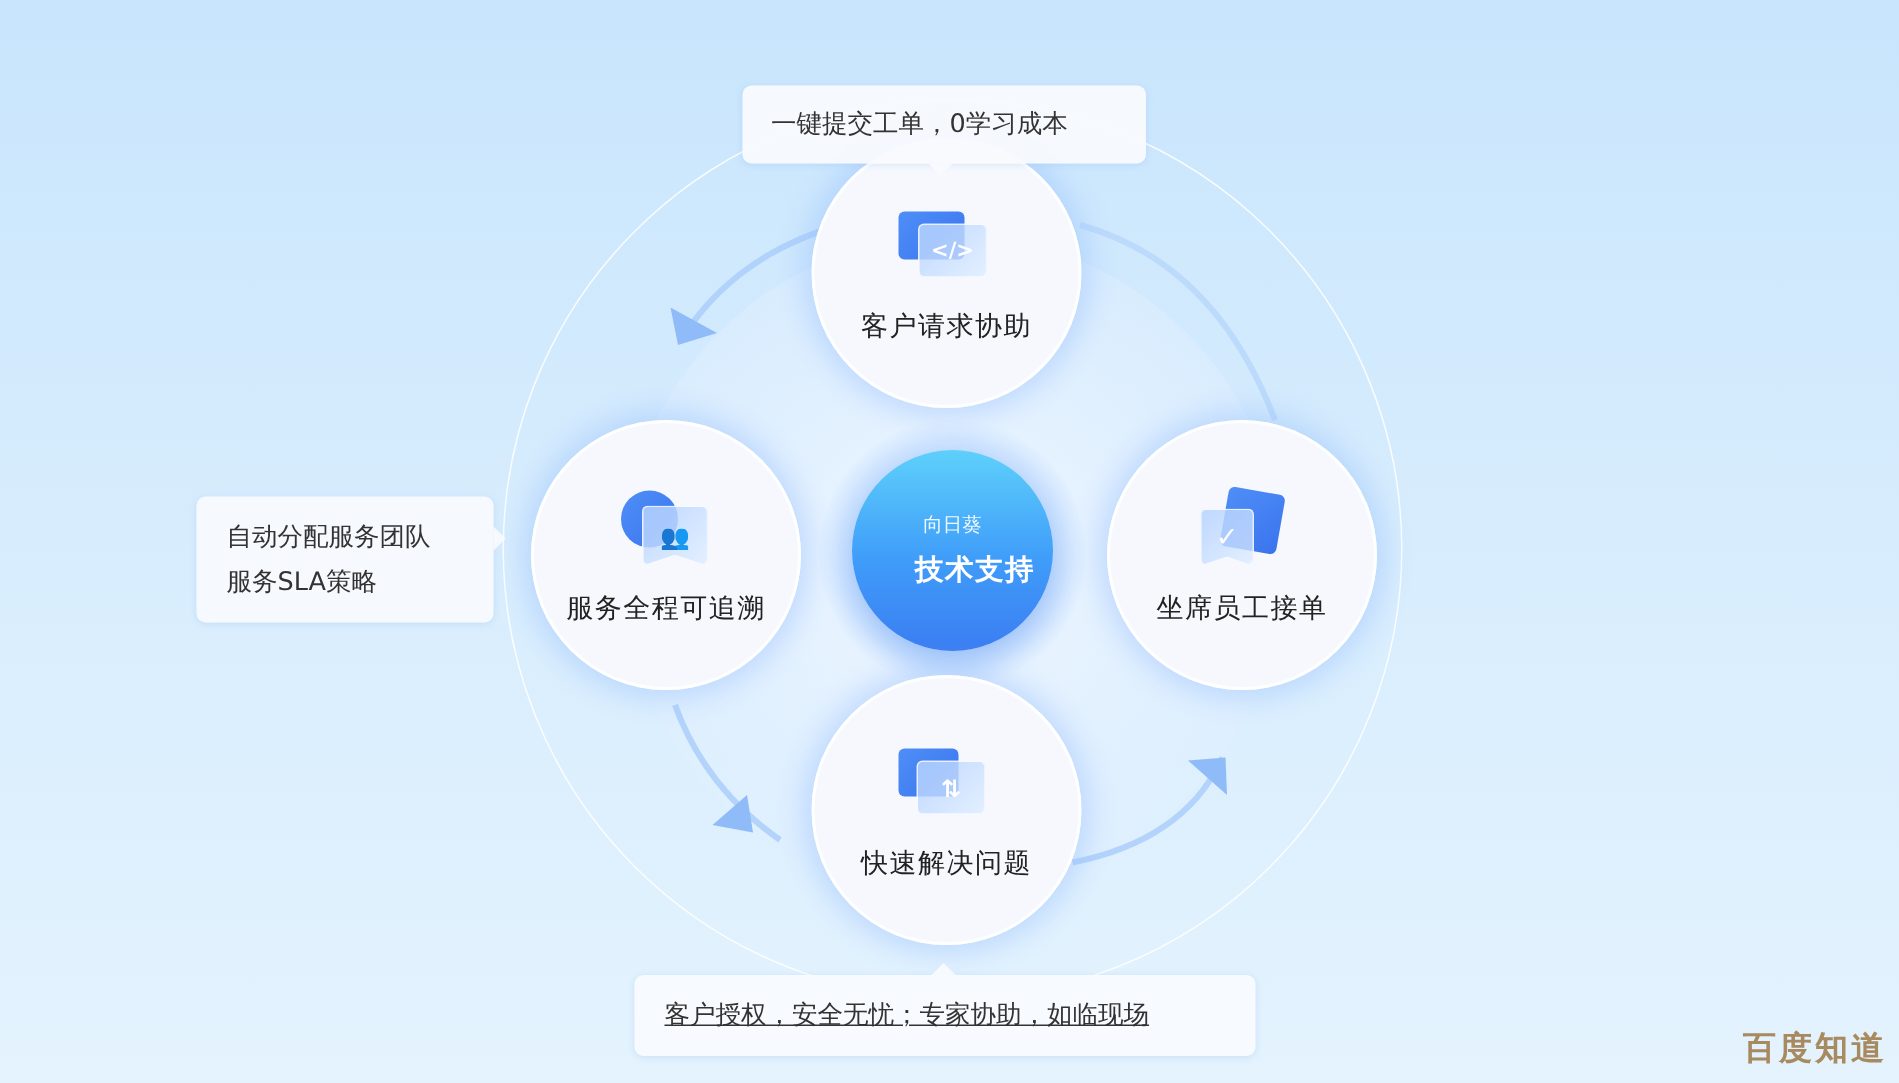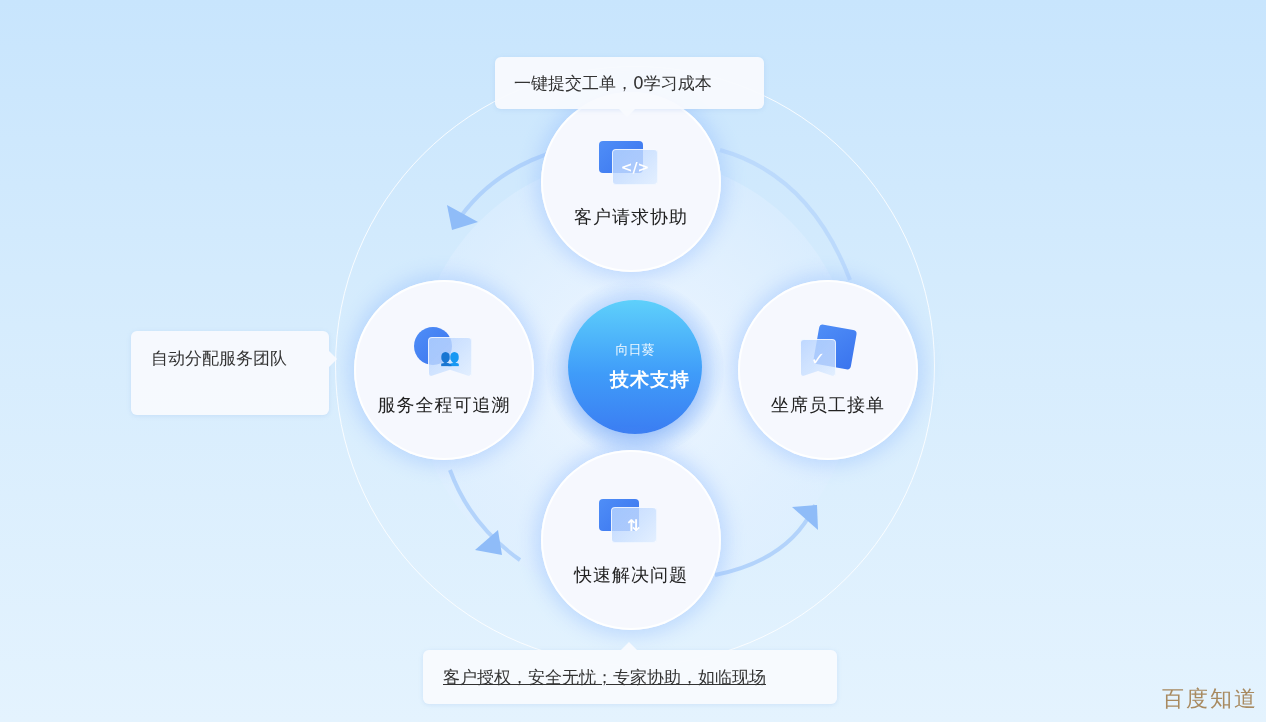--- a/index.html
+++ b/index.html
@@ -60,21 +60,21 @@
     .callout-top { left: 495px; top: 18px; width: 269px; height: 52px; padding: 11px 0 0 19px; margin-top: 39px; }
     .callout-top::after { left: 124px; bottom: -8px; border-left: 8px solid transparent; border-right: 8px solid transparent; border-top: 8px solid rgba(248,250,254,0.95); }
     .callout-left { left: 131px; top: 331px; width: 198px; height: 84px; padding: 12px 0 0 20px; }
     .callout-left::after { right: -8px; top: 20px; border-top: 8px solid transparent; border-bottom: 8px solid transparent; border-left: 8px solid rgba(248,250,254,0.95); }
     .callout-right { left: 947px; top: 331px; width: 178px; height: 84px; padding: 12px 0 0 20px; }
     .callout-right::after { left: -8px; top: 20px; border-top: 8px solid transparent; border-bottom: 8px solid transparent; border-right: 8px solid rgba(248,250,254,0.95); }
     .callout-bottom { left: 423px; top: 650px; width: 414px; height: 54px; padding: 12px 0 0 20px; text-decoration: underline; }
     .callout-bottom::after { left: 198px; top: -8px; border-left: 8px solid transparent; border-right: 8px solid transparent; border-bottom: 8px solid rgba(248,250,254,0.95); }
 
     .watermark {
-      position: absolute; right: 8px; bottom: 8px; font-size: 22px; font-weight: normal;
+      position: absolute; right: 8px; bottom: 8px; font-size: 22px; font-weight: bold;
       color: #a88a60; letter-spacing: 2px;
     }
 
     
     .back-card { position: absolute; background: linear-gradient(135deg, #4f8ef7, #3a74ee); border-radius: 4px; }
     .front-card {
       position: absolute; background: linear-gradient(135deg, rgba(180,210,255,0.85), rgba(220,235,255,0.75));
       border-radius: 4px; border: 1px solid rgba(255,255,255,0.7);
       display: flex; align-items: center; justify-content: center; color: #fff; font-weight: bold;
     }
@@ -134,19 +134,20 @@
       <div class="front-card" style="left:12px;top:10px;width:46px;height:36px;font-size:16px;">⇅</div>
     </div>
     <span class="label">快速解决问题</span>
   </div>
 
   <div class="callout callout-top">
     <span>一键提交工单，0学习成本</span>
   </div>
   <div class="callout callout-left">
     <div>自动分配服务团队</div>
+    <div>服务SLA策略</div>
   </div>
   <div class="callout callout-bottom">
     <span>客户授权，安全无忧；专家协助，如临现场</span>
   </div>
 
   <div class="watermark">百度知道</div>
 </div>
 
 </body></html>

